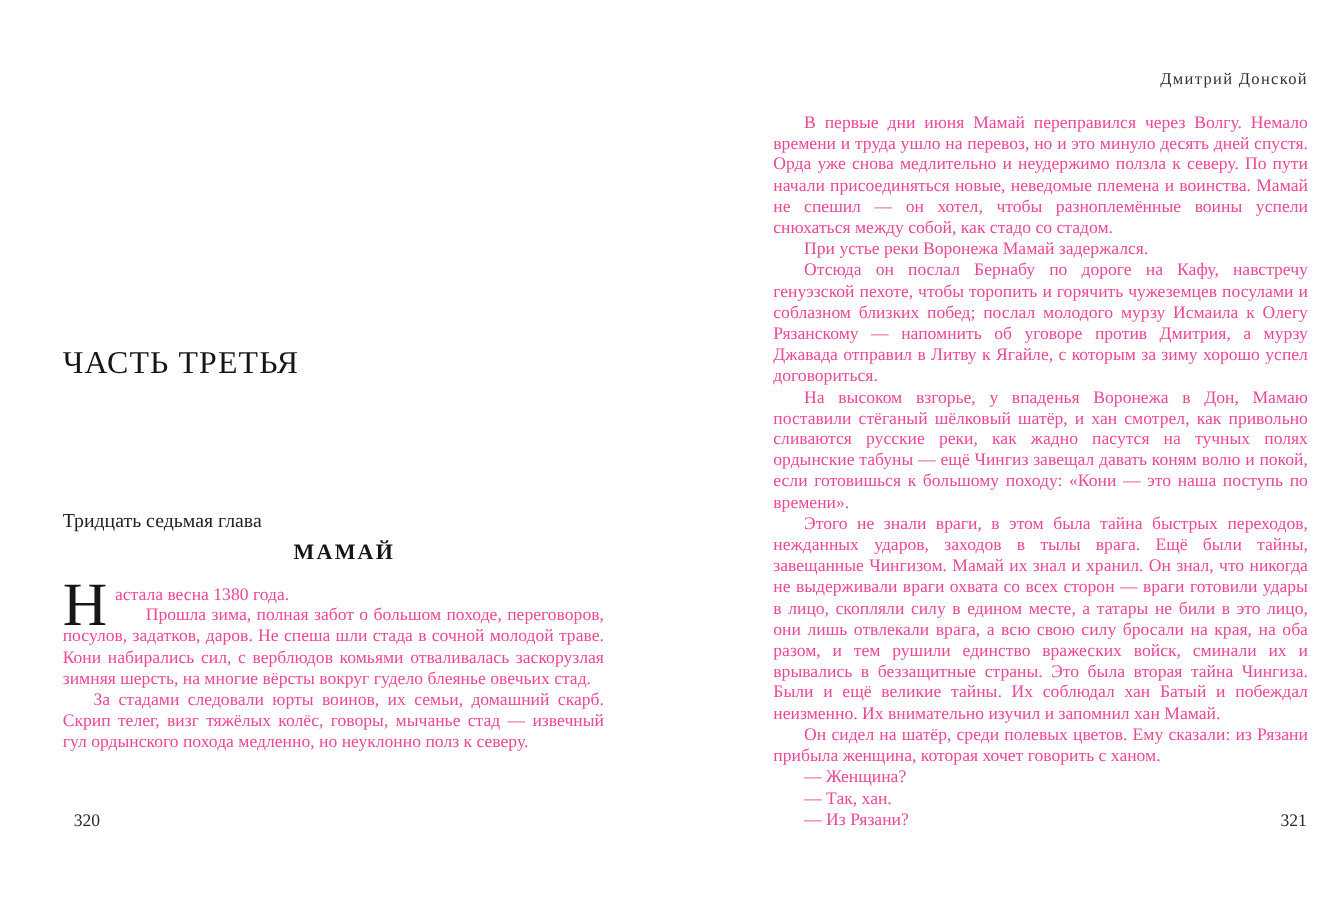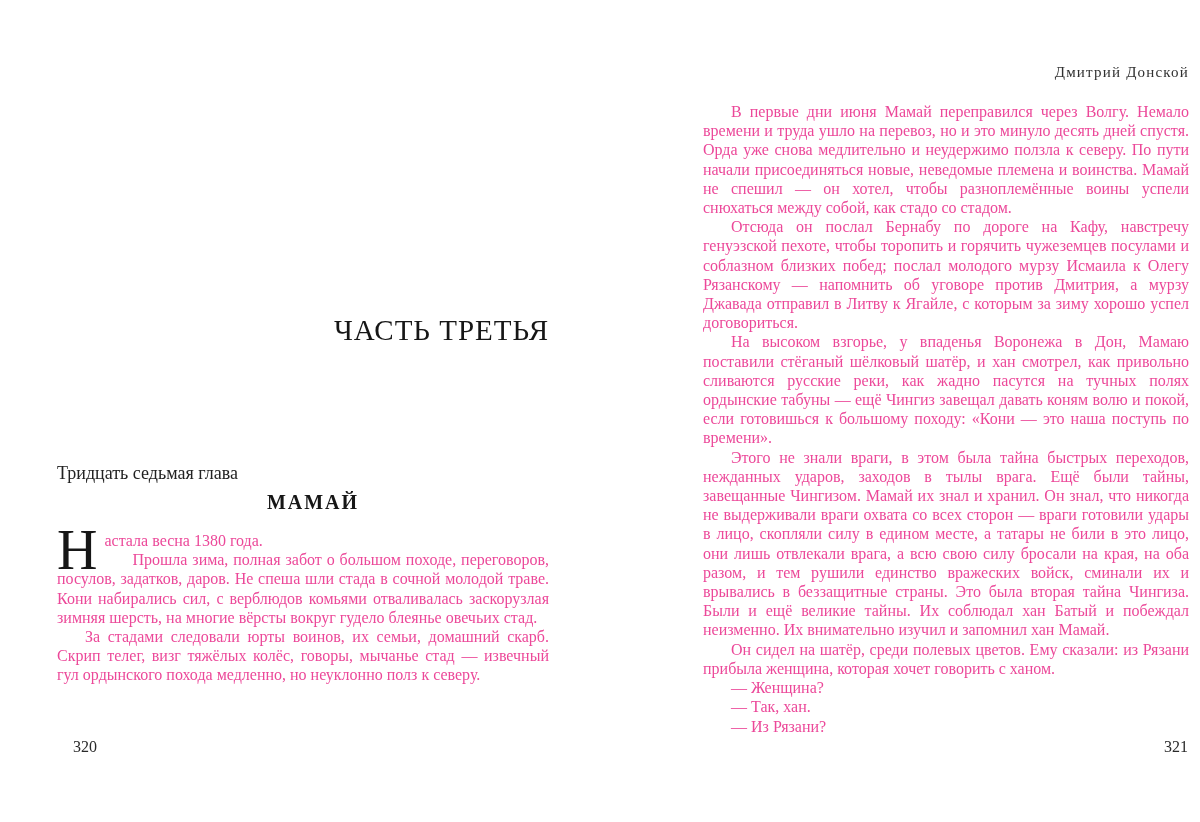--- a/index.html
+++ b/index.html
@@ -22,21 +22,21 @@
     height: 822px;
   }
   .page-left  { left: 57px;  width: 492px; }
   .page-right { left: 663px; width: 486px; margin-left: 40px; }
 
   .part-title {
     position: absolute;
     top: 314px;
     left: 0;
     width: 100%;
-    text-align: right;
+    text-align: left;
     font-size: 29px;
     font-weight: 400;
     letter-spacing: 1px;
     color: #161616;
     white-space: nowrap;
   }
   .chapter-subtitle {
     position: absolute;
     top: 463px;
     left: 0;
@@ -96,21 +96,21 @@
     color: #303030;
     white-space: nowrap;
   }
 
   .page-number {
     position: absolute;
     top: 738px;
     font-size: 16px;
     color: #2a2a2a;
   }
-  .page-number.left  { left: 16px; }
+  .page-number.left  { left: 10px; }
   .page-number.right { right: 1px; text-align: center; }
 </style>
 </head>
 <body>
 
 <div class="spread">
 
   <div class="page page-left">
     <div class="part-title">ЧАСТЬ ТРЕТЬЯ</div>
 
@@ -126,20 +126,21 @@
     </div>
 
     <div class="page-number left">320</div>
   </div>
 
   <div class="page page-right">
     <div class="running-header">Дмитрий Донской</div>
 
     <div class="body-text body-right">
       <p>В первые дни июня Мамай переправился через Волгу. Немало времени и труда ушло на перевоз, но и это минуло десять дней спустя. Орда уже снова медлительно и неудержимо ползла к северу. По пути начали присоединяться новые, неведомые племена и воинства. Мамай не спешил — он хотел, чтобы разноплемённые воины успели снюхаться между собой, как стадо со стадом.</p>
+      <p>При устье реки Воронежа Мамай задержался.</p>
       <p>Отсюда он послал Бернабу по дороге на Кафу, навстречу генуэзской пехоте, чтобы торопить и горячить чужеземцев посулами и соблазном близких побед; послал молодого мурзу Исмаила к Олегу Рязанскому — напомнить об уговоре против Дмитрия, а мурзу Джавада отправил в Литву к Ягайле, с которым за зиму хорошо успел договориться.</p>
       <p>На высоком взгорье, у впаденья Воронежа в Дон, Мамаю поставили стёганый шёлковый шатёр, и хан смотрел, как привольно сливаются русские реки, как жадно пасутся на тучных полях ордынские табуны — ещё Чингиз завещал давать коням волю и покой, если готовишься к большому походу: «Кони — это наша поступь по времени».</p>
       <p>Этого не знали враги, в этом была тайна быстрых переходов, нежданных ударов, заходов в тылы врага. Ещё были тайны, завещанные Чингизом. Мамай их знал и хранил. Он знал, что никогда не выдерживали враги охвата со всех сторон — враги готовили удары в лицо, скопляли силу в едином месте, а татары не били в это лицо, они лишь отвлекали врага, а всю свою силу бросали на края, на оба разом, и тем рушили единство вражеских войск, сминали их и врывались в беззащитные страны. Это была вторая тайна Чингиза. Были и ещё великие тайны. Их соблюдал хан Батый и побеждал неизменно. Их внимательно изучил и запомнил хан Мамай.</p>
       <p>Он сидел на шатёр, среди полевых цветов. Ему сказали: из Рязани прибыла женщина, которая хочет говорить с ханом.</p>
       <p>— Женщина?</p>
       <p>— Так, хан.</p>
       <p>— Из Рязани?</p>
     </div>
 
     <div class="page-number right">321</div>

